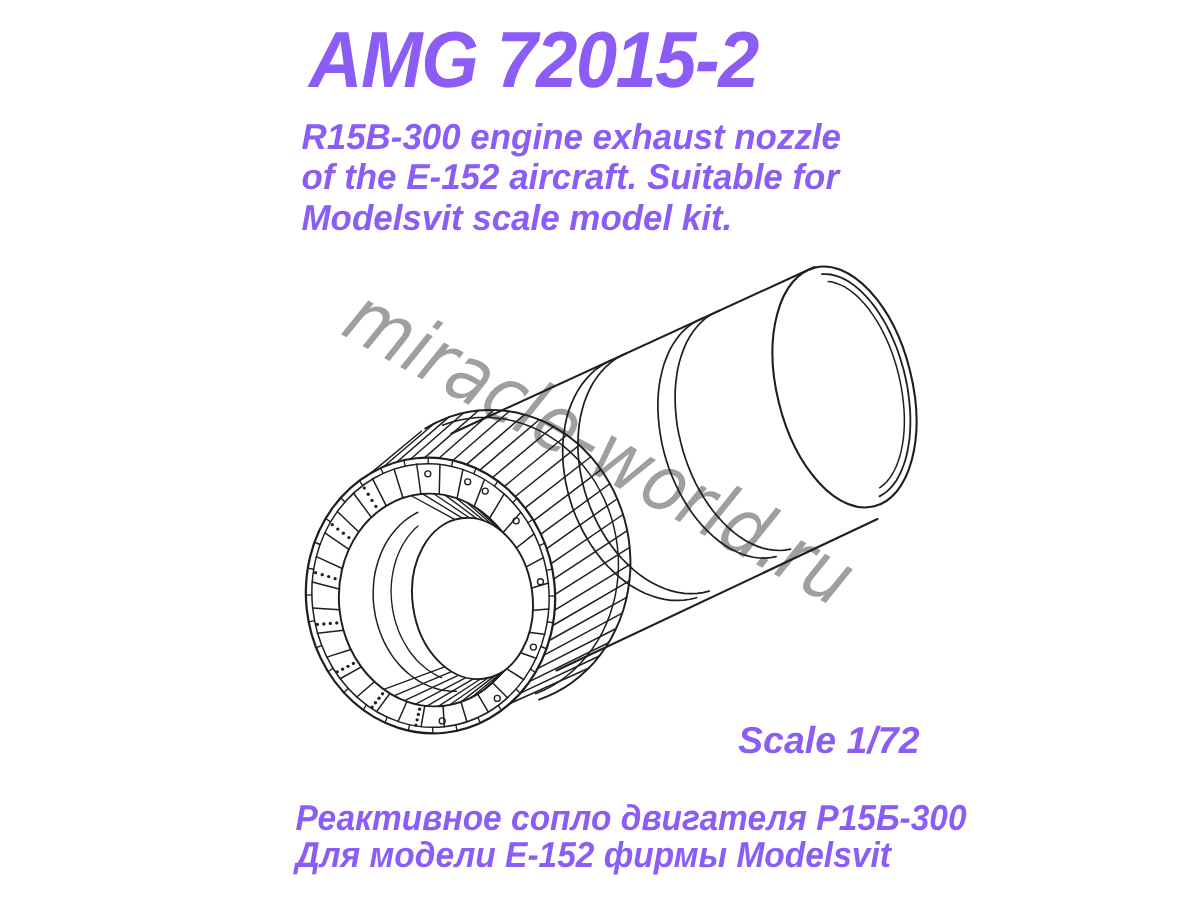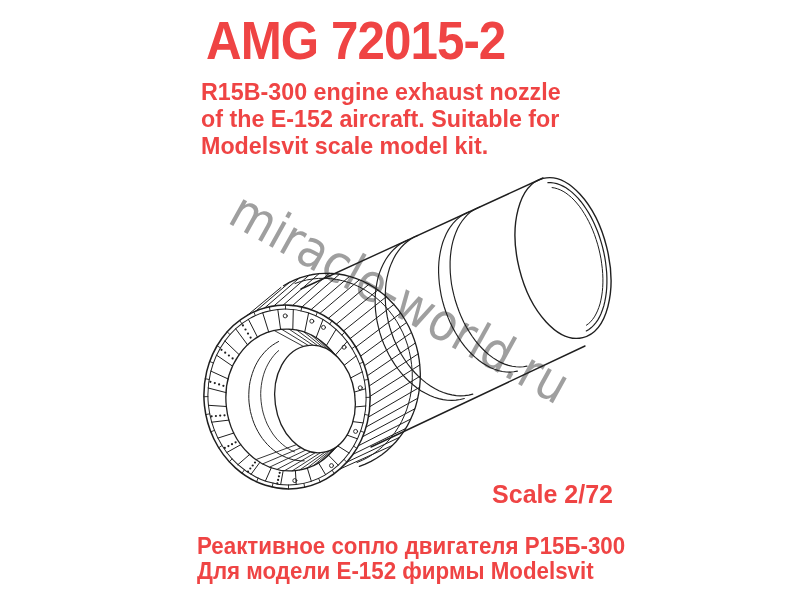--- a/index.html
+++ b/index.html
@@ -1,17 +1,17 @@
 <!DOCTYPE html>
 <html><head>
 <meta charset="utf-8">
 <style>
   html,body{margin:0;padding:0;background:#fff;}
   .page{position:relative;width:800px;height:600px;background:#ffffff;overflow:hidden;
-        font-family:"Liberation Sans",sans-serif;color:#ef4444;}
+        font-family:"Liberation Sans",sans-serif;color:#8b5cf6;font-style:italic;}
   .title{position:absolute;left:206px;top:10px;font-size:53px;font-weight:bold;
          letter-spacing:-1px;white-space:nowrap;transform:scaleX(.93);transform-origin:left top;}
   .subtitle{position:absolute;left:201px;top:78px;font-size:24px;font-weight:bold;
             line-height:27px;white-space:nowrap;transform:scaleX(.97);transform-origin:left top;}
   .subtitle span{display:block;}
   .illus{position:absolute;left:0;top:0;}
   .scale{position:absolute;left:413px;top:480px;width:200px;text-align:right;
          font-size:25px;font-weight:bold;white-space:nowrap;}
   .footer{position:absolute;left:197px;top:533px;font-size:24px;font-weight:bold;
           line-height:25px;white-space:nowrap;transform:scaleX(.93);transform-origin:left top;}
@@ -207,20 +207,20 @@
         <circle cx="344.1" cy="347.2" r="2" fill="none" stroke-width="0.9"></circle>
         <circle cx="360.3" cy="387.8" r="2" fill="none" stroke-width="0.9"></circle>
         <circle cx="355.6" cy="431.4" r="2" fill="none" stroke-width="0.9"></circle>
         <circle cx="331.5" cy="465.6" r="2" fill="none" stroke-width="0.9"></circle>
         <circle cx="294.8" cy="480.6" r="2" fill="none" stroke-width="0.9"></circle>
         <circle cx="285.2" cy="315.9" r="2" fill="none" stroke-width="0.9"></circle>
         <circle cx="323.5" cy="327.4" r="2" fill="none" stroke-width="0.9"></circle>
       </g>
   </svg>
 
-  <div class="scale">Scale 2/72</div>
+  <div class="scale">Scale 1/72</div>
 
   <div class="footer">
     <span>Реактивное сопло двигателя Р15Б-300</span>
     <span>Для модели Е-152 фирмы Modelsvit</span>
   </div>
 
 </div>
 
 </body></html>

